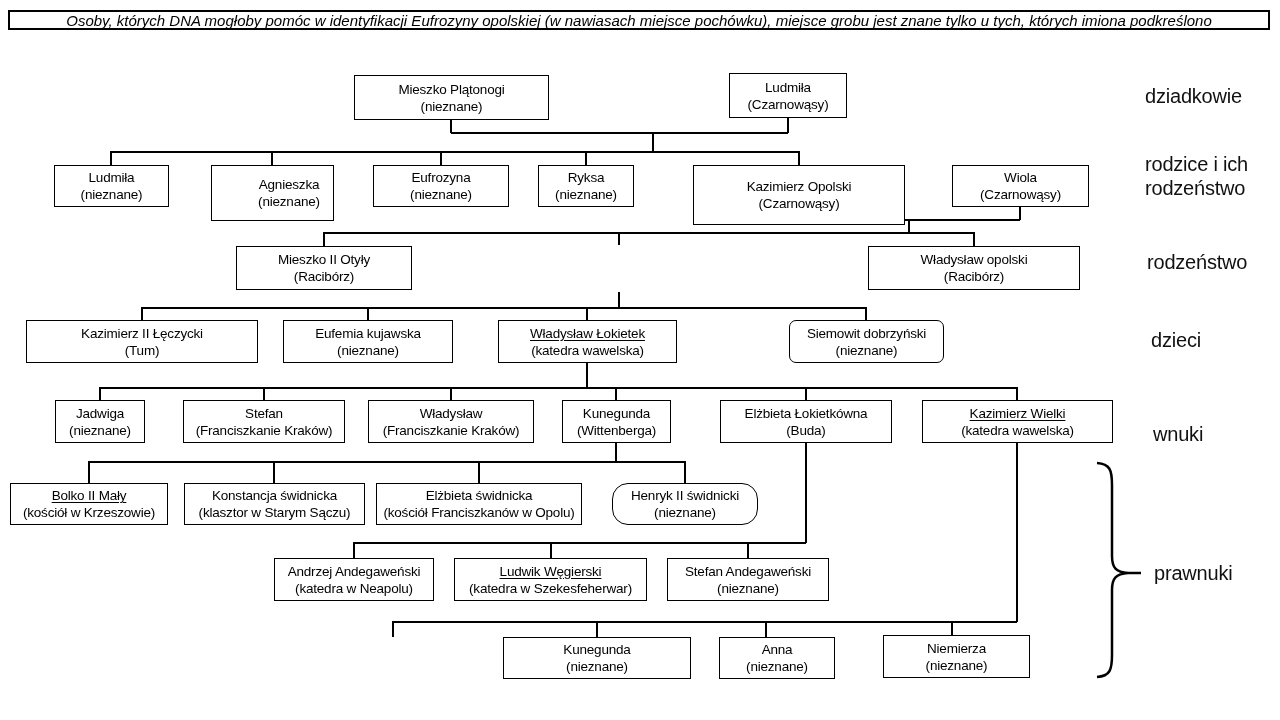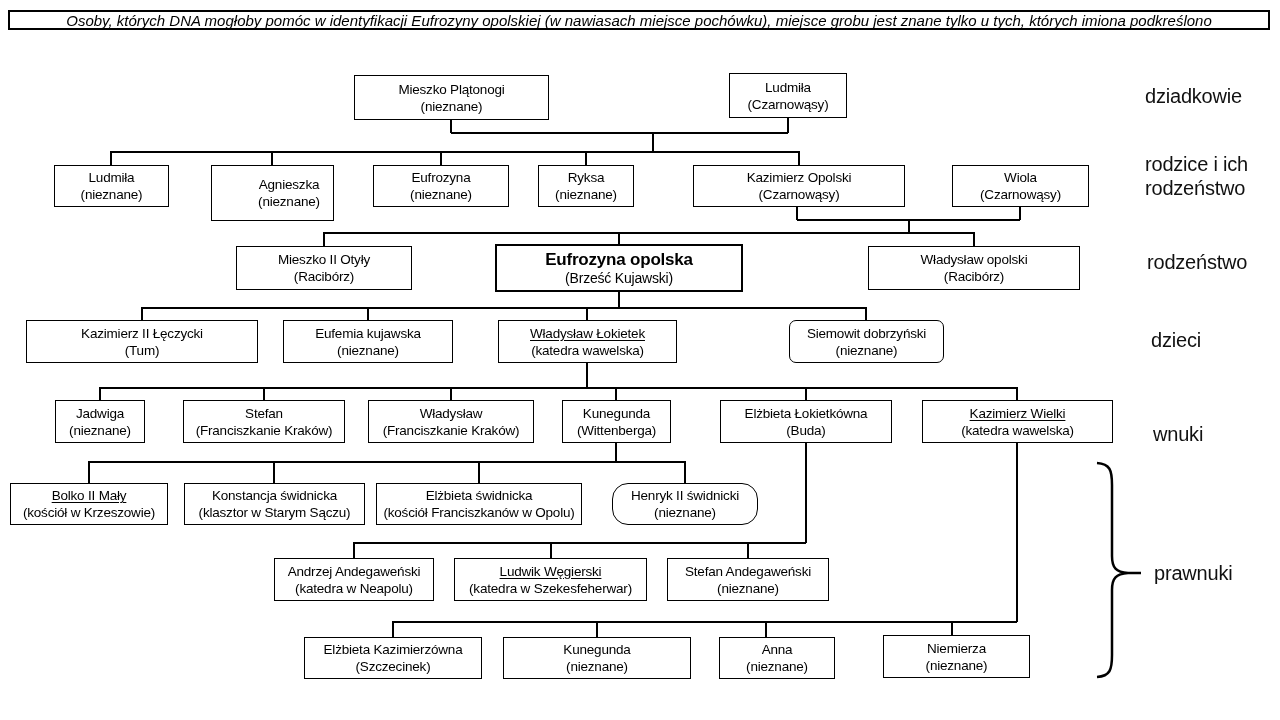--- a/index.html
+++ b/index.html
@@ -86,37 +86,33 @@
     <div class="pplace">(nieznane)</div>
   </div>
   <div class="pbox" style="left:373px;top:165px;width:136px;height:42px;">
     <div class="pname">Eufrozyna</div>
     <div class="pplace">(nieznane)</div>
   </div>
   <div class="pbox" style="left:538px;top:165px;width:96px;height:42px;">
     <div class="pname">Ryksa</div>
     <div class="pplace">(nieznane)</div>
   </div>
-  <div class="pbox" style="left:693px;top:165px;width:212px;height:42px;">
+  <div class="pbox" style="left:693px;top:165px;width:212px;height:60px;">
     <div class="pname">Kazimierz Opolski</div>
     <div class="pplace">(Czarnowąsy)</div>
   </div>
   <div class="pbox" style="left:952px;top:165px;width:137px;height:42px;">
     <div class="pname">Wiola</div>
     <div class="pplace">(Czarnowąsy)</div>
   </div>
 
   <div class="pbox" style="left:236px;top:246px;width:176px;height:44px;">
     <div class="pname">Mieszko II Otyły</div>
     <div class="pplace">(Racibórz)</div>
   </div>
-  <div class="pbox main" style="left:495px;top:244px;width:248px;height:48px;">
-    <div class="pname">Eufrozyna opolska</div>
-    <div class="pplace">(Brześć Kujawski)</div>
-  </div>
   <div class="pbox" style="left:868px;top:246px;width:212px;height:44px;">
     <div class="pname">Władysław opolski</div>
     <div class="pplace">(Racibórz)</div>
   </div>
 
   <div class="pbox" style="left:26px;top:320px;width:232px;height:43px;">
     <div class="pname">Kazimierz II Łęczycki</div>
     <div class="pplace">(Tum)</div>
   </div>
   <div class="pbox" style="left:283px;top:320px;width:170px;height:43px;">
@@ -180,24 +176,20 @@
   </div>
   <div class="pbox" style="left:454px;top:558px;width:193px;height:43px;">
     <div class="pname u">Ludwik Węgierski</div>
     <div class="pplace">(katedra w Szekesfeherwar)</div>
   </div>
   <div class="pbox" style="left:667px;top:558px;width:162px;height:43px;">
     <div class="pname">Stefan Andegaweński</div>
     <div class="pplace">(nieznane)</div>
   </div>
 
-  <div class="pbox" style="left:304px;top:637px;width:178px;height:42px;">
-    <div class="pname">Elżbieta Kazimierzówna</div>
-    <div class="pplace">(Szczecinek)</div>
-  </div>
   <div class="pbox" style="left:503px;top:637px;width:188px;height:42px;">
     <div class="pname">Kunegunda</div>
     <div class="pplace">(nieznane)</div>
   </div>
   <div class="pbox" style="left:719px;top:637px;width:116px;height:42px;">
     <div class="pname">Anna</div>
     <div class="pplace">(nieznane)</div>
   </div>
   <div class="pbox" style="left:883px;top:635px;width:147px;height:43px;">
     <div class="pname">Niemierza</div>

